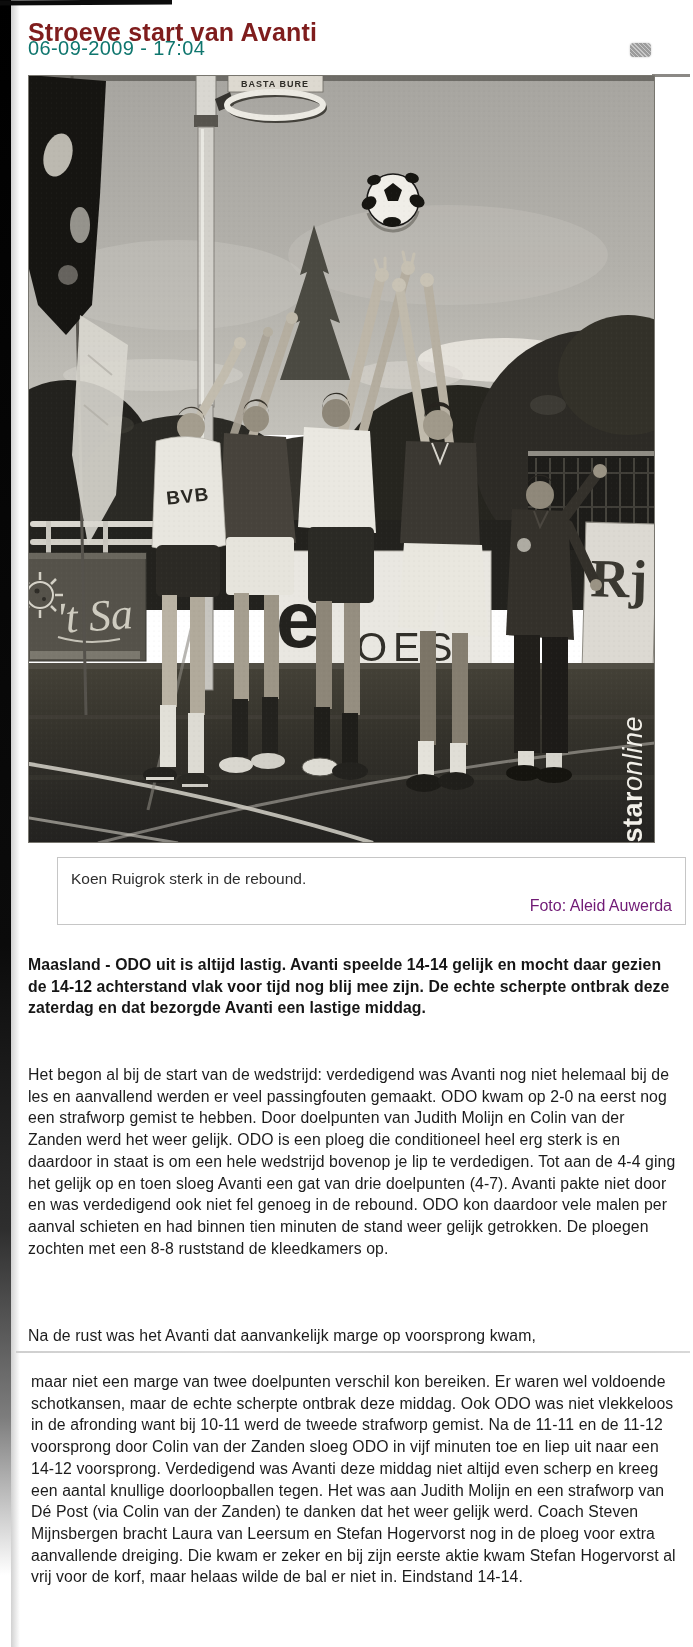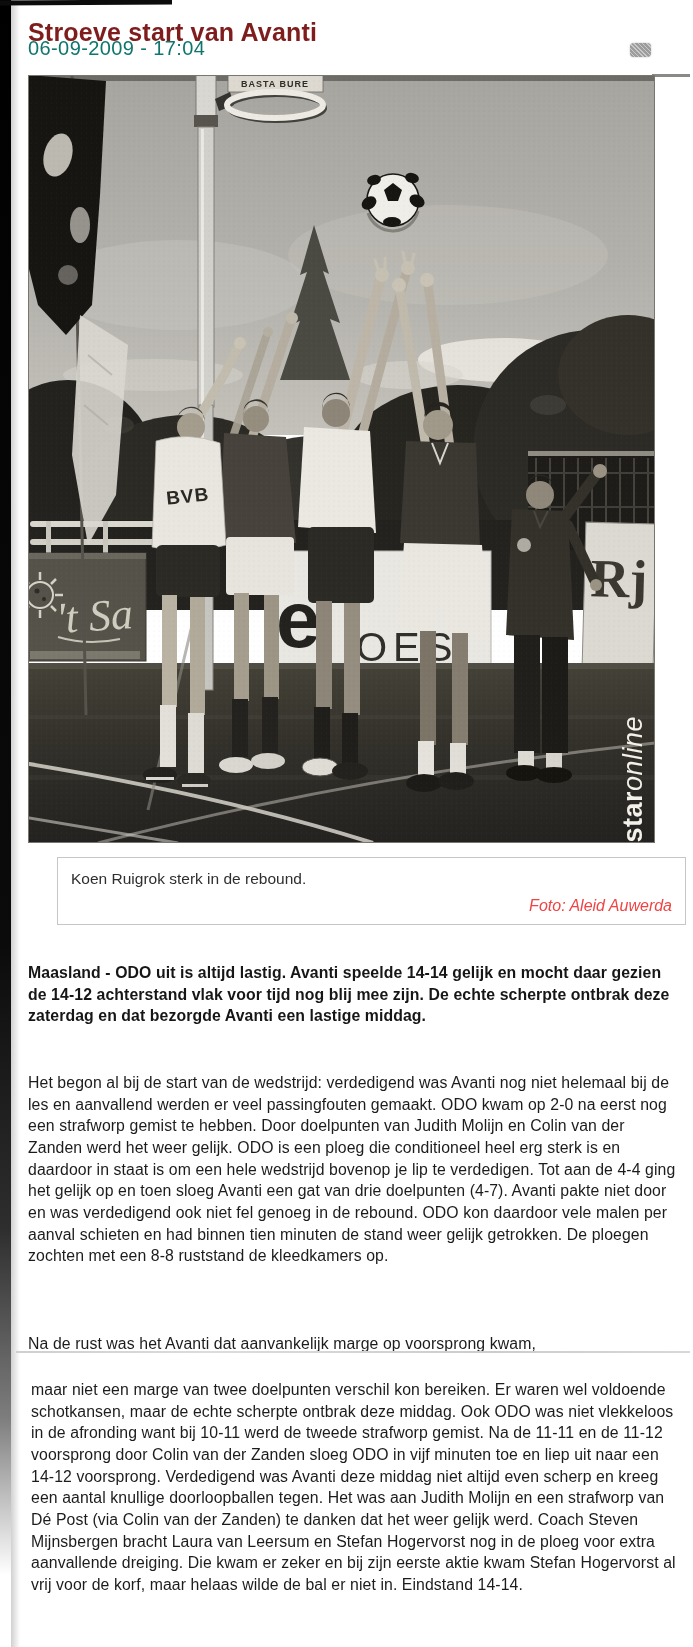--- a/index.html
+++ b/index.html
@@ -28,23 +28,23 @@
   .actions-icon{position:absolute;left:602px;top:6px;width:21px;height:14px;border-radius:4px;
     background:#9c9c9c;
     background-image:repeating-linear-gradient(45deg,rgba(255,255,255,.45) 0 1px,rgba(0,0,0,0) 1px 3px);
     box-shadow:0 0 2px rgba(0,0,0,.25);cursor:pointer;}
 
   .photo-figure{position:absolute;left:28px;top:75px;width:627px;height:768px;}
 
   .caption-box{position:absolute;left:28px;top:857px;width:629px;height:68px;
     border:1px solid #c6c6c6;box-sizing:border-box;background:#fff;margin-left:29px;}
   .caption-text{position:absolute;left:13px;top:12px;font-size:15.5px;color:#2e2e2e;}
-  .caption-credit{position:absolute;right:13px;bottom:9px;font-size:16px;font-style:italic;color:#ef4444;}
-
-  .body-text{position:absolute;font-size:15.8px;line-height:21.7px;color:#1c1c1c;letter-spacing:.1px;}
+  .caption-credit{position:absolute;right:13px;bottom:9px;font-size:16px;color:#701a75;}
+
+  .body-text{position:absolute;font-size:15.8px;line-height:21.7px;color:#1c1c1c;letter-spacing:.1px;margin-top:8px;}
   .lead{left:28px;top:946px;width:645px;font-weight:bold;color:#161616;}
   .p1{left:28px;top:1056px;width:648px;}
   .p2{left:28px;top:1317px;width:648px;}
   .p3{left:31px;top:1363px;width:650px;}
 </style>
 </head>
 <body>
 
 <div class="page">
 

